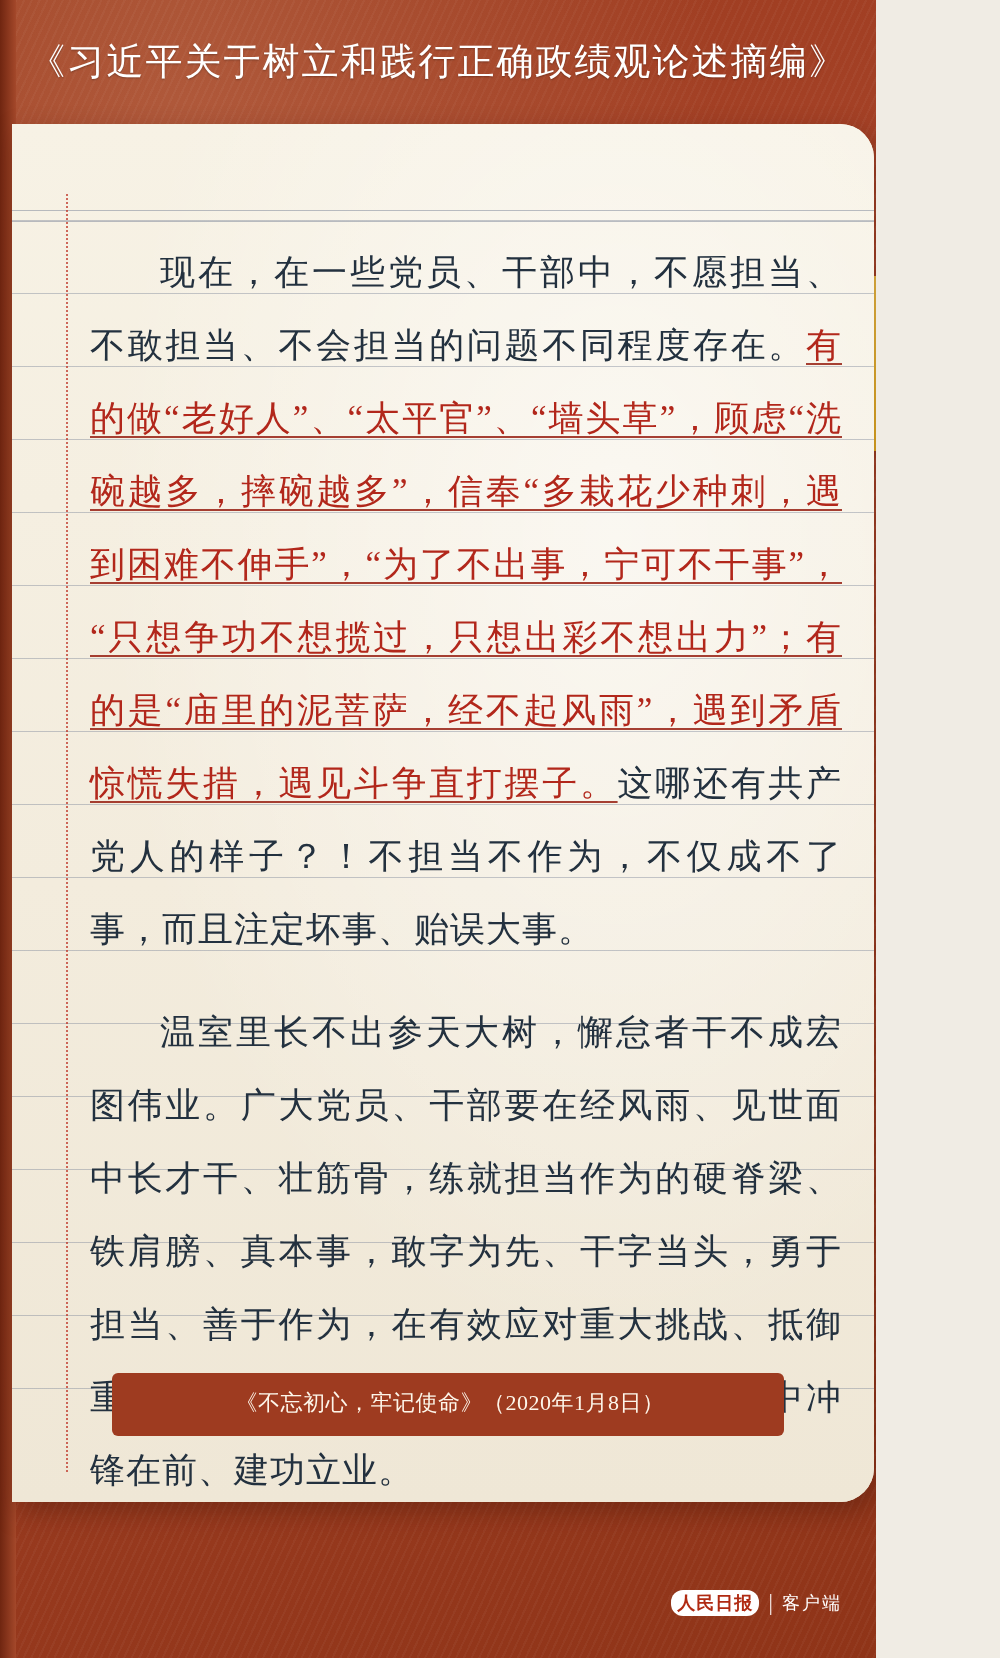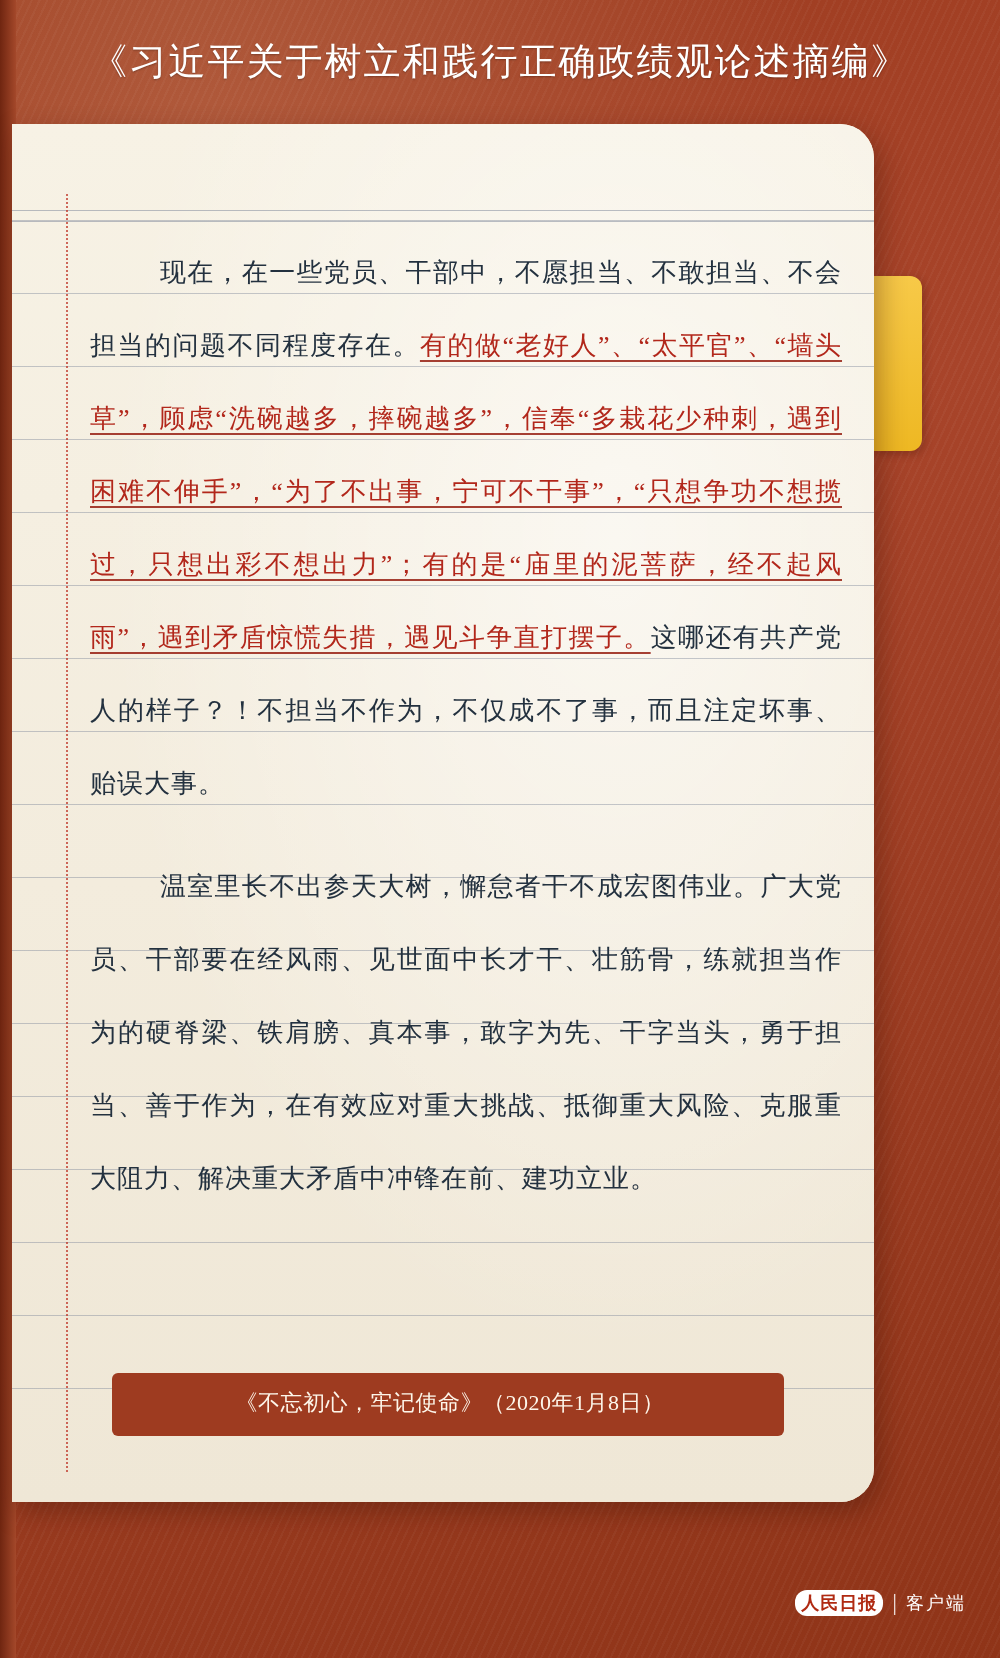--- a/index.html
+++ b/index.html
@@ -2,21 +2,21 @@
 <html lang="zh"><head>
 <meta charset="utf-8">
 <style>
   html, body {
     margin: 0;
     padding: 0;
     background: #f0ece4;
   }
   .page {
     position: relative;
-    width: 1000px;
+    width: 876px;
     height: 1658px;
     overflow: hidden;
     background: linear-gradient(160deg, #9c3b1e 0%, #a8442a 35%, #8f3418 100%);
     font-family: "Liberation Serif", "DejaVu Serif", serif;
   }
   
   .cover-texture {
     position: absolute;
     inset: 0;
     background:
@@ -115,21 +115,21 @@
 
   
   .content {
     position: absolute;
     left: 78px;
     top: 112px;
     width: 752px;
   }
   p.para {
     margin: 0 0 30px 0;
-    font-size: 26px;
+    font-size: 35px;
     line-height: 73px;
     color: #23313f;
     text-align: justify;
     text-indent: 70px;
     letter-spacing: 1px;
     font-family: "Liberation Serif", "DejaVu Serif", serif;
   }
   .hl {
     color: #b2271b;
     text-decoration: underline;

